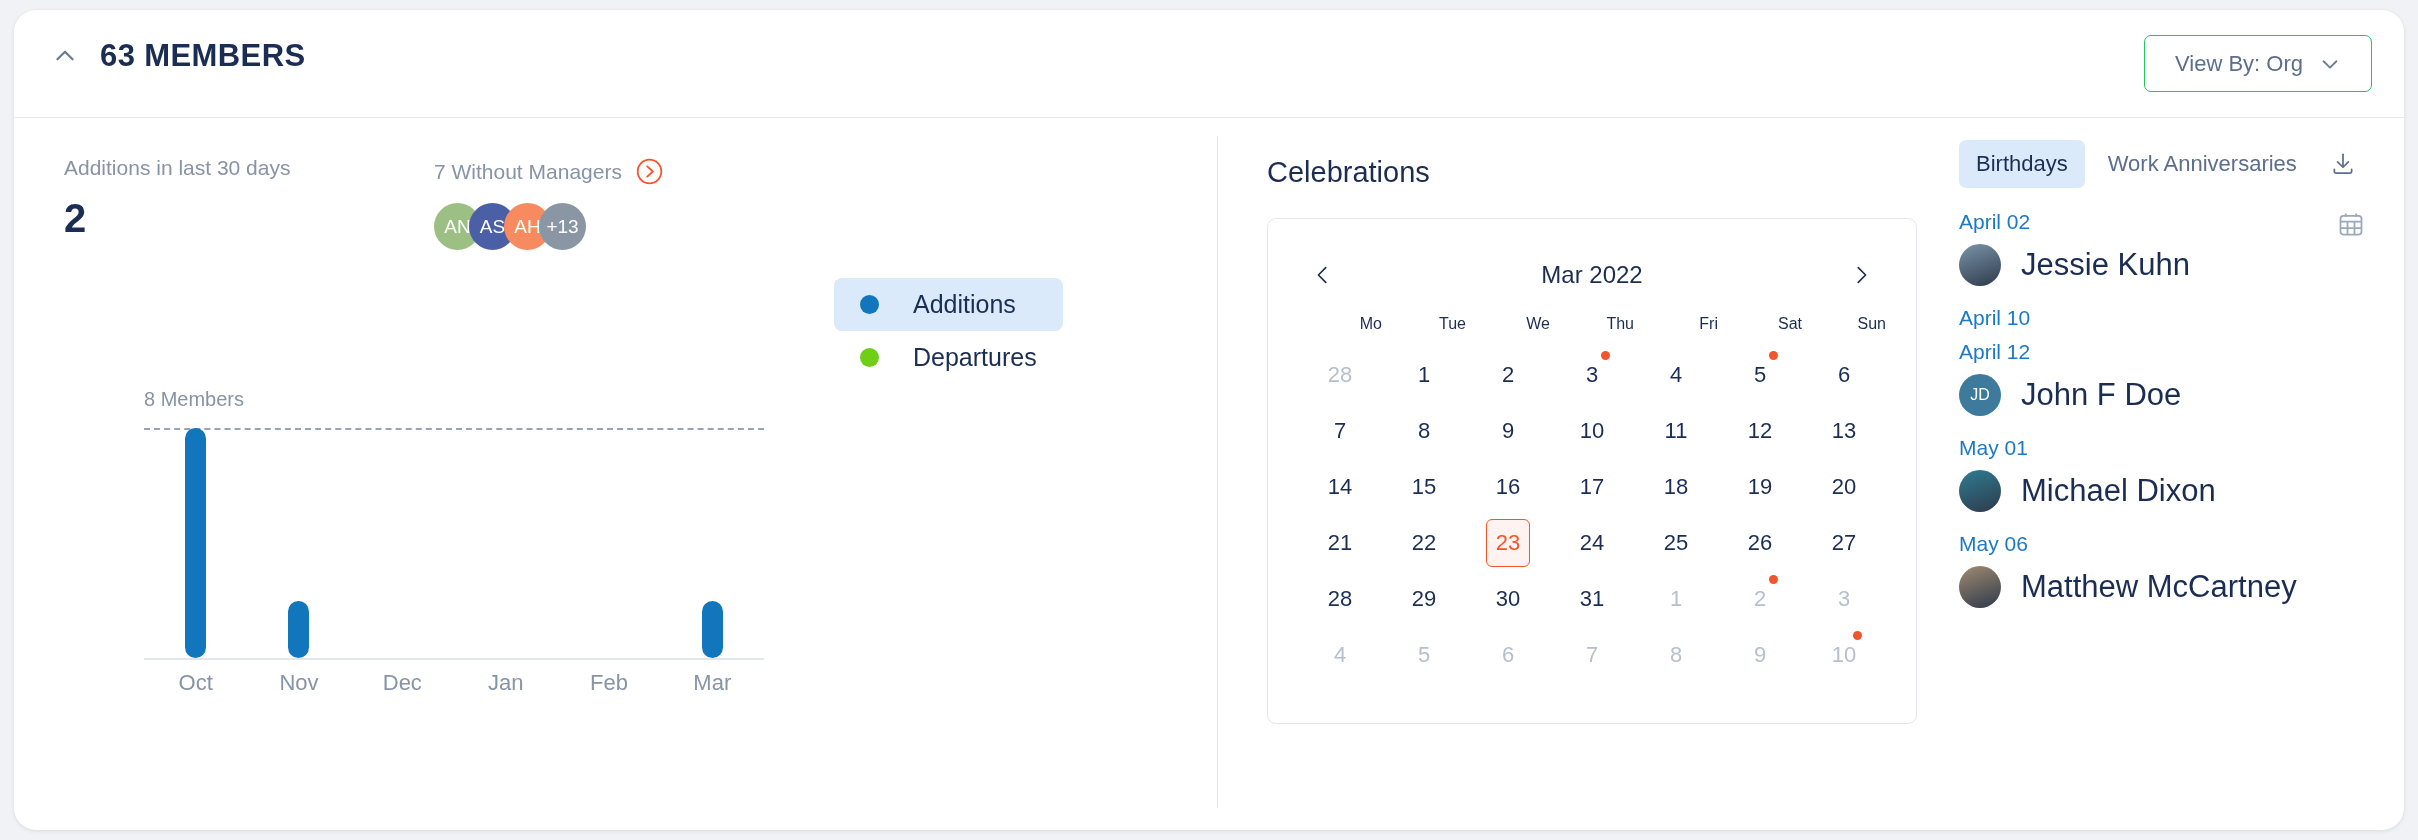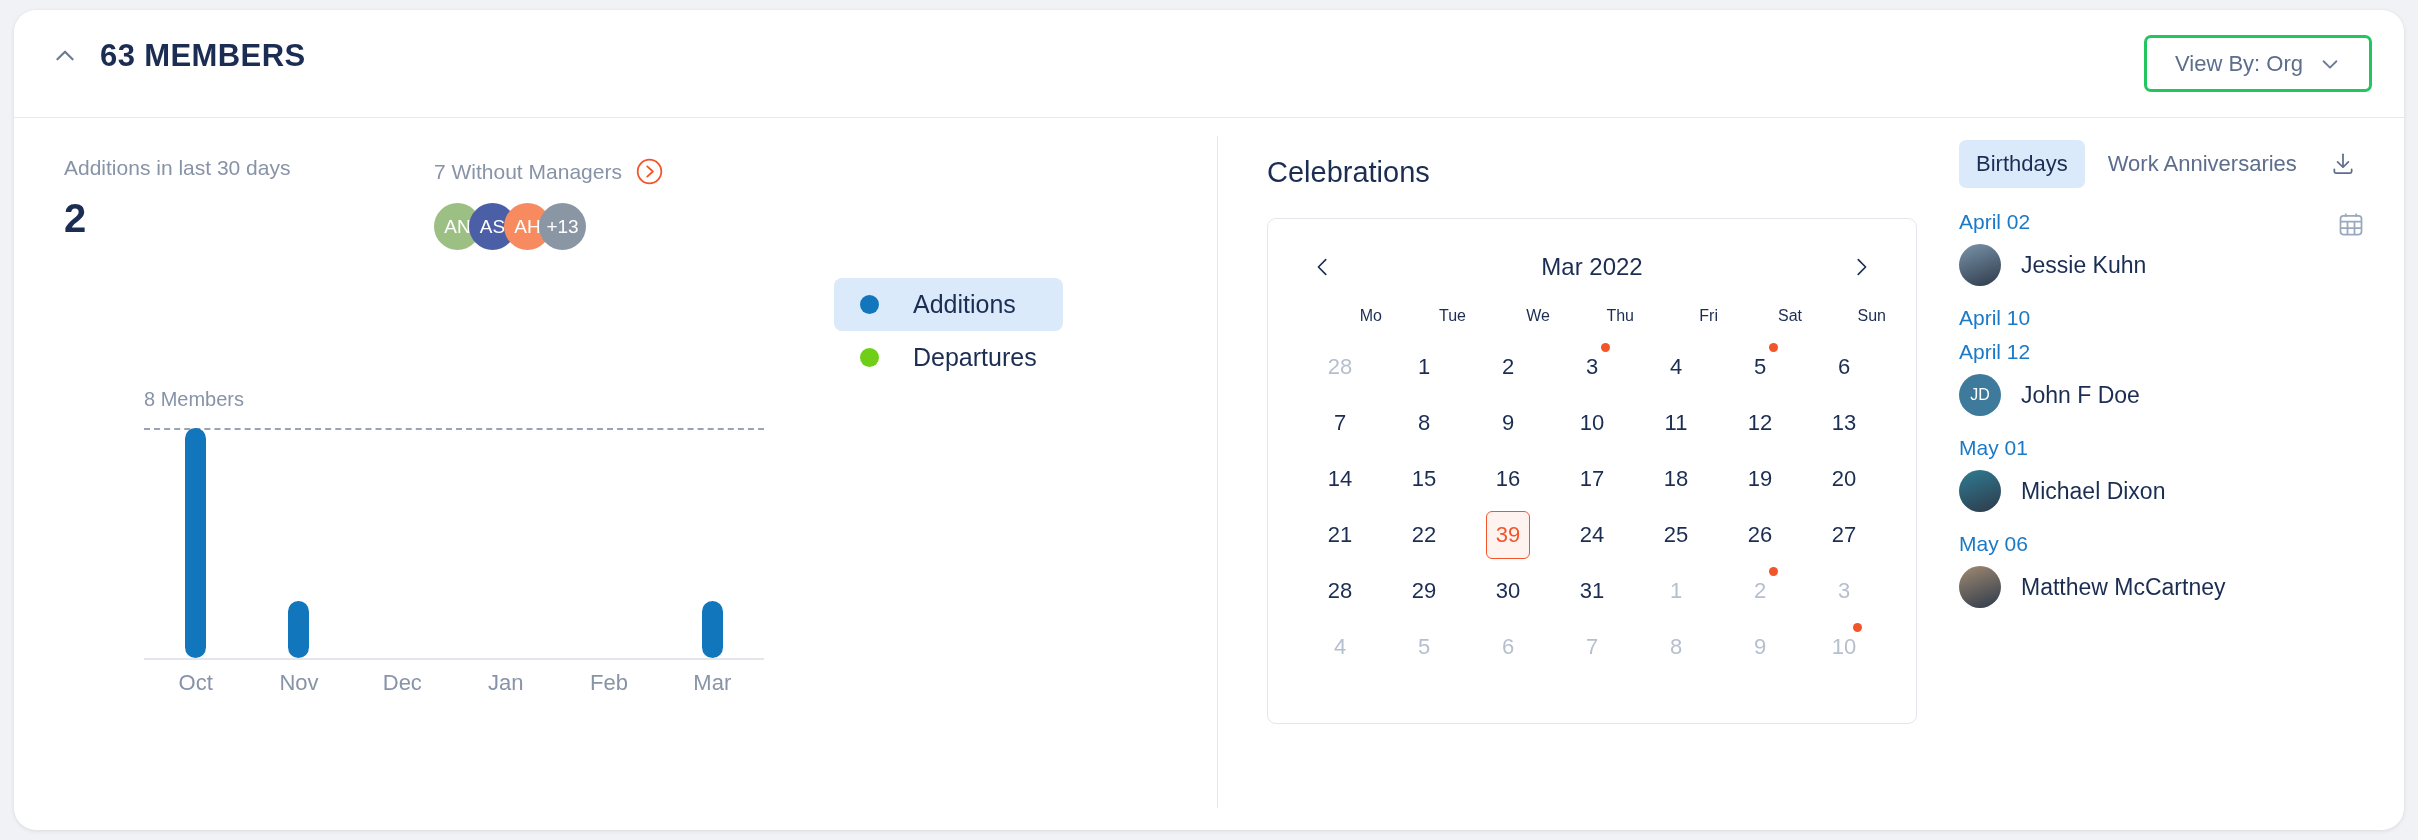--- a/index.html
+++ b/index.html
@@ -30,21 +30,21 @@
     display: flex; align-items: center; gap: 22px;
   }
   .chev-up { width: 26px; height: 26px; display: block; }
   .header-title {
     font-size: 31px; font-weight: bold; color: #1b2d53;
     letter-spacing: 0.4px;
   }
   .viewby {
     position: absolute; right: 32px; top: 25px;
     width: 228px; height: 57px;
-    border: 3px solid #22c55e; border-radius: 7px;
+    border: 1px solid #22c55e; border-radius: 7px;
     background: #fff;
     display: flex; align-items: center; justify-content: center; gap: 16px;
     cursor: pointer;
   }
   .viewby-label { font-size: 22px; color: #5d6e8c; }
   .chev-down { width: 22px; height: 22px; display:block; }
 
   
   .body { position: relative; height: 712px; }
 
@@ -118,21 +118,21 @@
 
   
   .celeb-title {
     position: absolute; left: 1253px; top: 38px;
     font-size: 29px; color: #1b2d53;
   }
   .calendar {
     position: absolute; left: 1253px; top: 100px;
     width: 650px; height: 506px;
     border: 1px solid #e3e6ea; border-radius: 9px;
-    padding: 28px 30px;
+    padding: 36px 30px;
   }
   .cal-head {
     display: flex; align-items: center; justify-content: space-between;
     padding: 0 14px 0 14px; height: 40px;
   }
   .cal-nav { width: 22px; height: 22px; display:block; cursor: pointer; }
   .cal-month { font-size: 24px; color: #1b2d53; }
   .cal-grid {
     display: grid; grid-template-columns: repeat(7, 1fr);
     margin-top: 20px;
@@ -194,21 +194,21 @@
     display: flex; align-items: center; gap: 20px;
     margin-bottom: 20px; cursor: pointer;
   }
   .p-av {
     width: 42px; height: 42px; border-radius: 50%;
     flex: 0 0 42px;
     display: flex; align-items: center; justify-content: center;
     color: #fff; font-size: 16px;
     overflow: hidden;
   }
-  .p-name { font-size: 23px; color: #1b2d53; }
+  .p-name { font-size: 31px; color: #1b2d53; }
 </style>
 </head>
 <body>
 
 <div class="card">
 
   <div class="header">
     <div class="header-left">
       <span class="chev-up">
         <svg viewBox="0 0 24 24" width="26" height="26" fill="none" stroke="#6b7b94" stroke-width="2" stroke-linecap="round" stroke-linejoin="round">
@@ -384,21 +384,21 @@
             <span class="day-num">20</span>
           </div>
           <div class="day">
             <span class="day-num">21</span>
           </div>
           <div class="day">
             <span class="day-num">22</span>
           </div>
           <div class="day today">
             <span class="day-box"></span>
-            <span class="day-num">39</span>
+            <span class="day-num">23</span>
           </div>
           <div class="day">
             <span class="day-num">24</span>
           </div>
           <div class="day">
             <span class="day-num">25</span>
           </div>
           <div class="day">
             <span class="day-num">26</span>
           </div>

